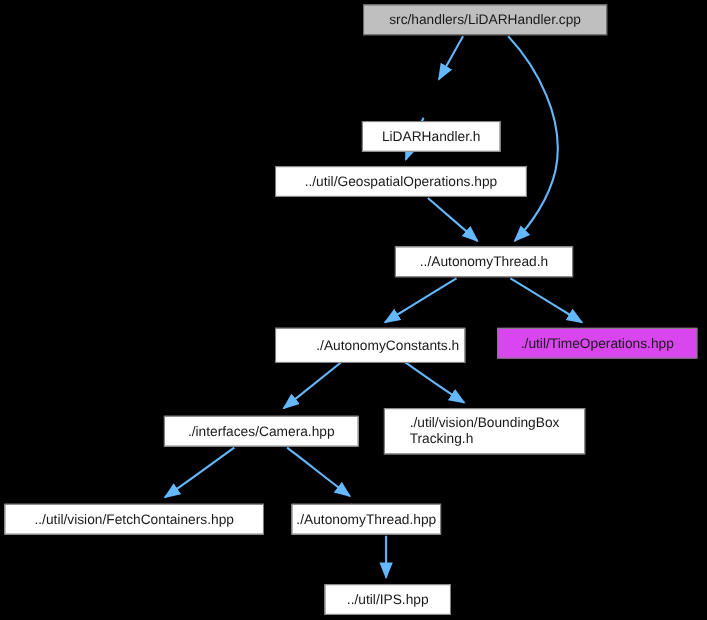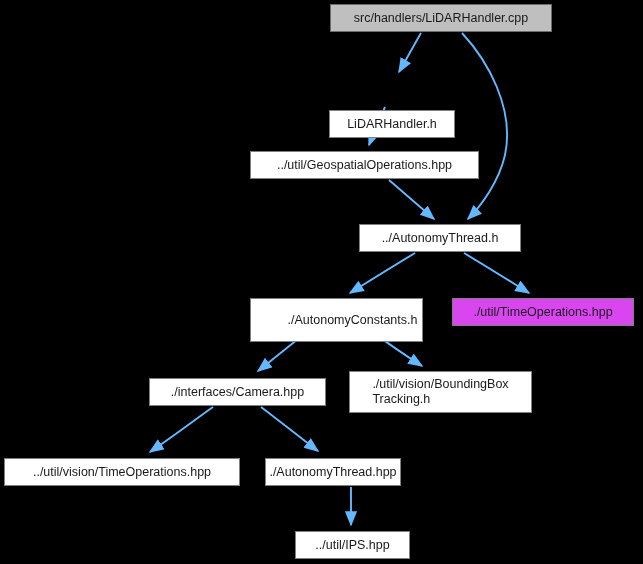--- a/index.html
+++ b/index.html
@@ -64,22 +64,22 @@
         <path d="M 213,407 C 196,419 172,437 150,452" fill="none" stroke="#63b8ff" stroke-width="1.9" marker-end="url(#arrow)"></path>
         <path d="M 261,407 C 277,419 298,436 318,451" fill="none" stroke="#63b8ff" stroke-width="1.9" marker-end="url(#arrow)"></path>
         <path d="M 351,487 C 351,499 351,512 351,525" fill="none" stroke="#63b8ff" stroke-width="1.9" marker-end="url(#arrow)"></path>
       </g>
   </svg>
   <div id="nodes-layer">
       <div class="node root" style="left: 330px; top: 4px; width: 222px; height: 28px; background: rgb(191, 191, 191); border-color: rgb(107, 107, 107);">src/handlers/LiDARHandler.cpp</div>
       <div class="node" style="left: 329px; top: 78px; width: 126px; height: 28px; background: rgb(255, 255, 255); border-color: rgb(128, 128, 128); margin-top: 32px;">LiDARHandler.h</div>
       <div class="node" style="left: 250px; top: 151px; width: 229px; height: 28px; background: rgb(255, 255, 255); border-color: rgb(128, 128, 128);">../util/GeospatialOperations.hpp</div>
       <div class="node" style="left: 359px; top: 224px; width: 162px; height: 28px; background: rgb(255, 255, 255); border-color: rgb(128, 128, 128);">../AutonomyThread.h</div>
-      <div class="node" style="left: 250px; top: 298px; width: 173px; height: 44px; background: rgb(255, 255, 255); border-color: rgb(128, 128, 128); padding-left: 32px;">./AutonomyConstants.h</div>
+      <div class="node" style="left: 250px; top: 298px; width: 173px; height: 32px; background: rgb(255, 255, 255); border-color: rgb(128, 128, 128); padding-left: 32px;">./AutonomyConstants.h</div>
       <div class="node" style="left: 452px; top: 298px; width: 182px; height: 28px; background: #d946ef; border-color: rgb(128, 128, 128);">./util/TimeOperations.hpp</div>
       <div class="node" style="left: 149px; top: 378px; width: 177px; height: 28px; background: rgb(255, 255, 255); border-color: rgb(128, 128, 128);">./interfaces/Camera.hpp</div>
       <div class="node" style="left: 349px; top: 371px; width: 183px; height: 42px; background: rgb(255, 255, 255); border-color: rgb(128, 128, 128);">./util/vision/BoundingBox
 Tracking.h</div>
-      <div class="node" style="left: 4px; top: 458px; width: 236px; height: 28px; background: rgb(255, 255, 255); border-color: rgb(128, 128, 128);">../util/vision/TimeOperations.hpp</div>
+      <div class="node" style="left: 4px; top: 458px; width: 236px; height: 28px; background: rgb(255, 255, 255); border-color: rgb(128, 128, 128);">../util/vision/FetchContainers.hpp</div>
       <div class="node" style="left: 265px; top: 458px; width: 136px; height: 28px; background: rgb(255, 255, 255); border-color: rgb(128, 128, 128);">./AutonomyThread.hpp</div>
       <div class="node" style="left: 295px; top: 531px; width: 115px; height: 28px; background: rgb(255, 255, 255); border-color: rgb(128, 128, 128);">../util/IPS.hpp</div>
     </div>
 </div>
 
 </body></html>

